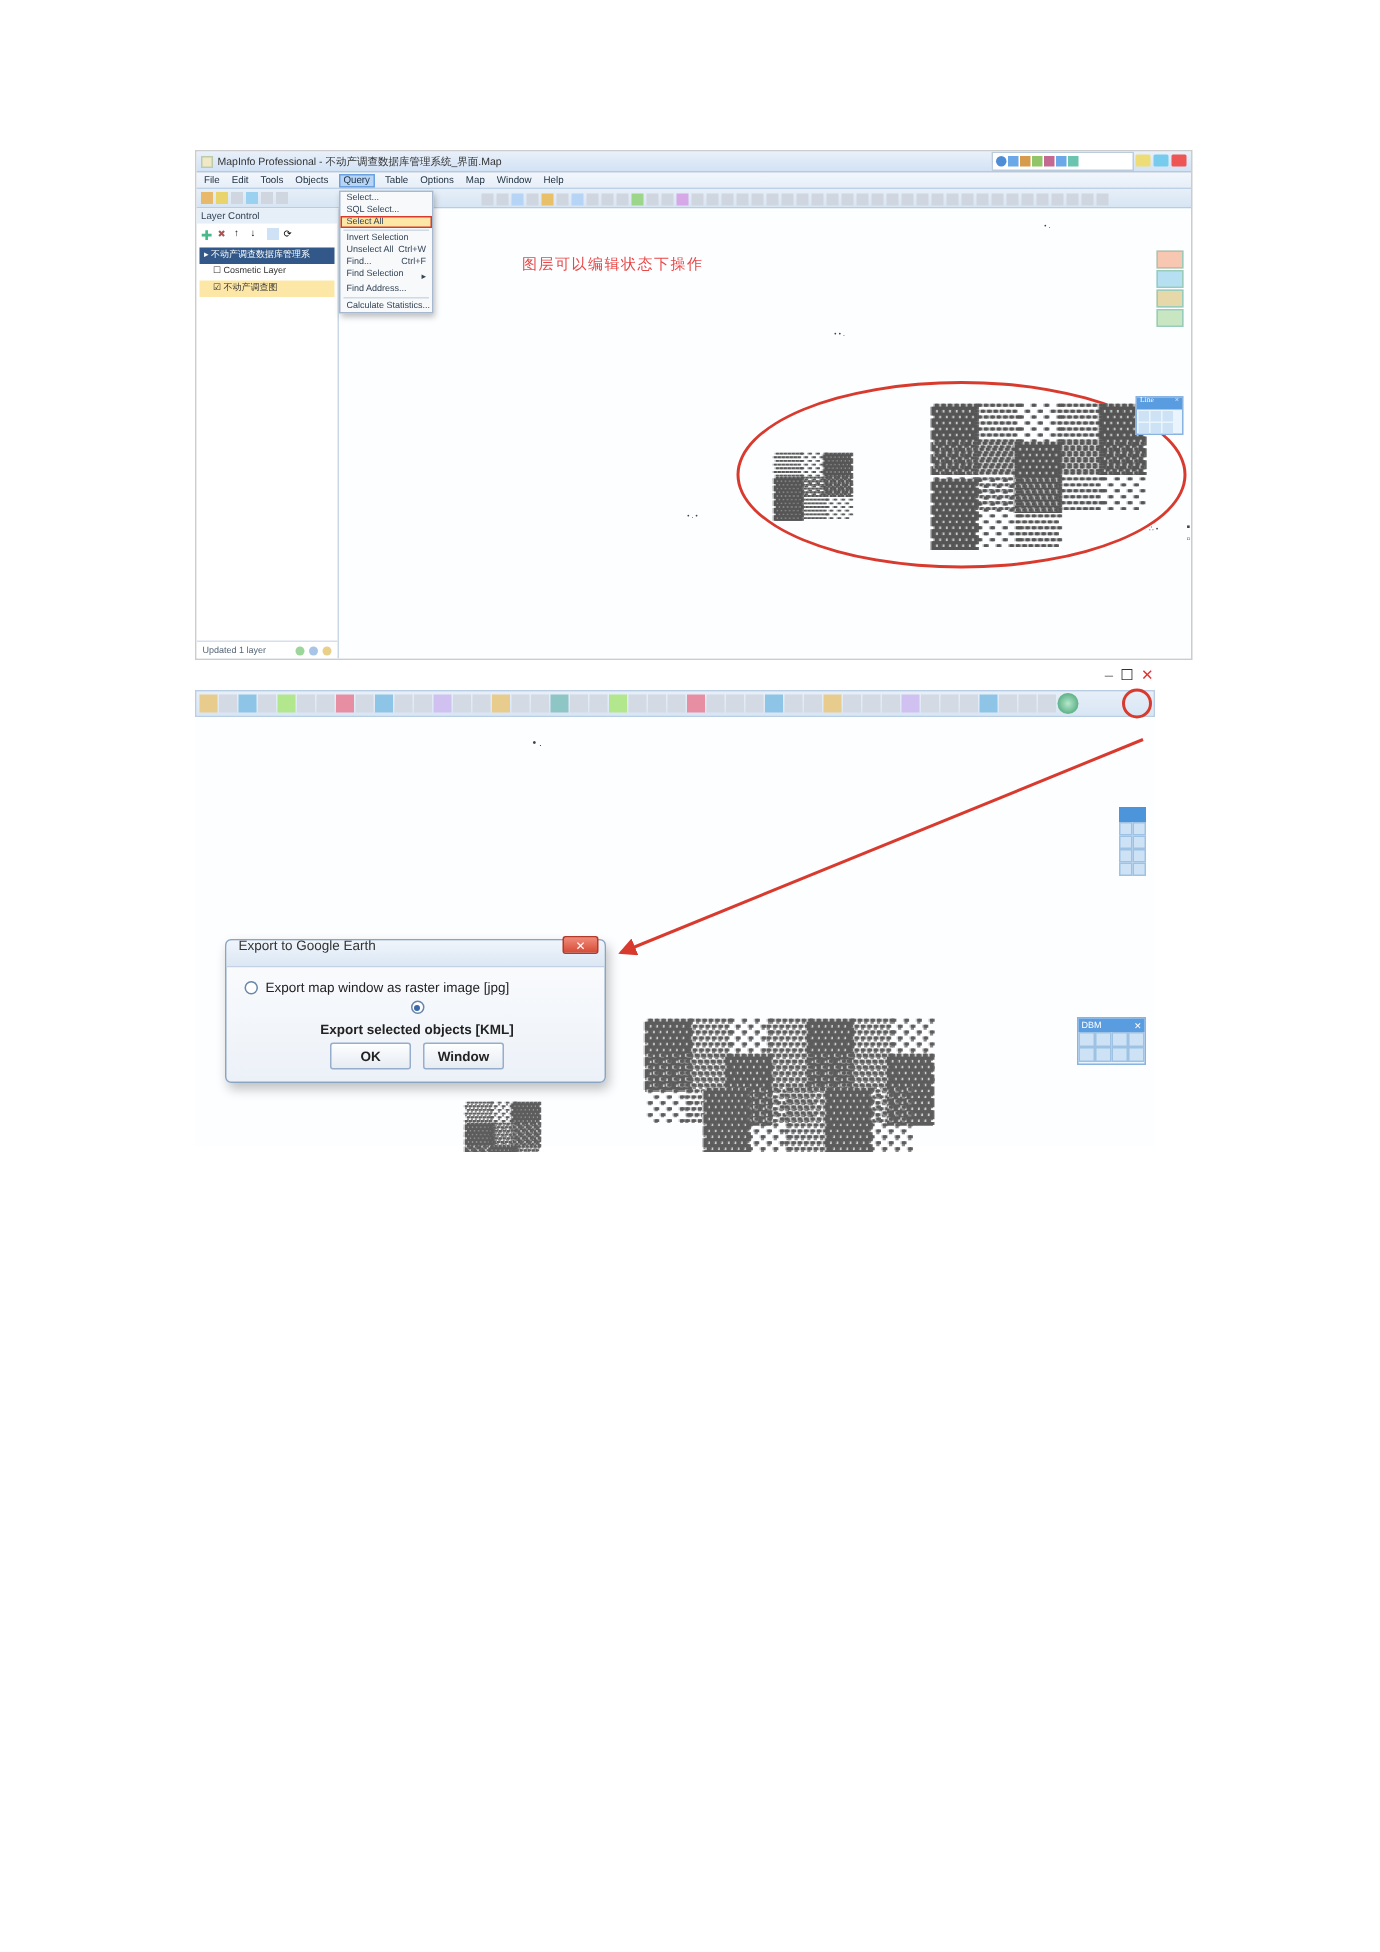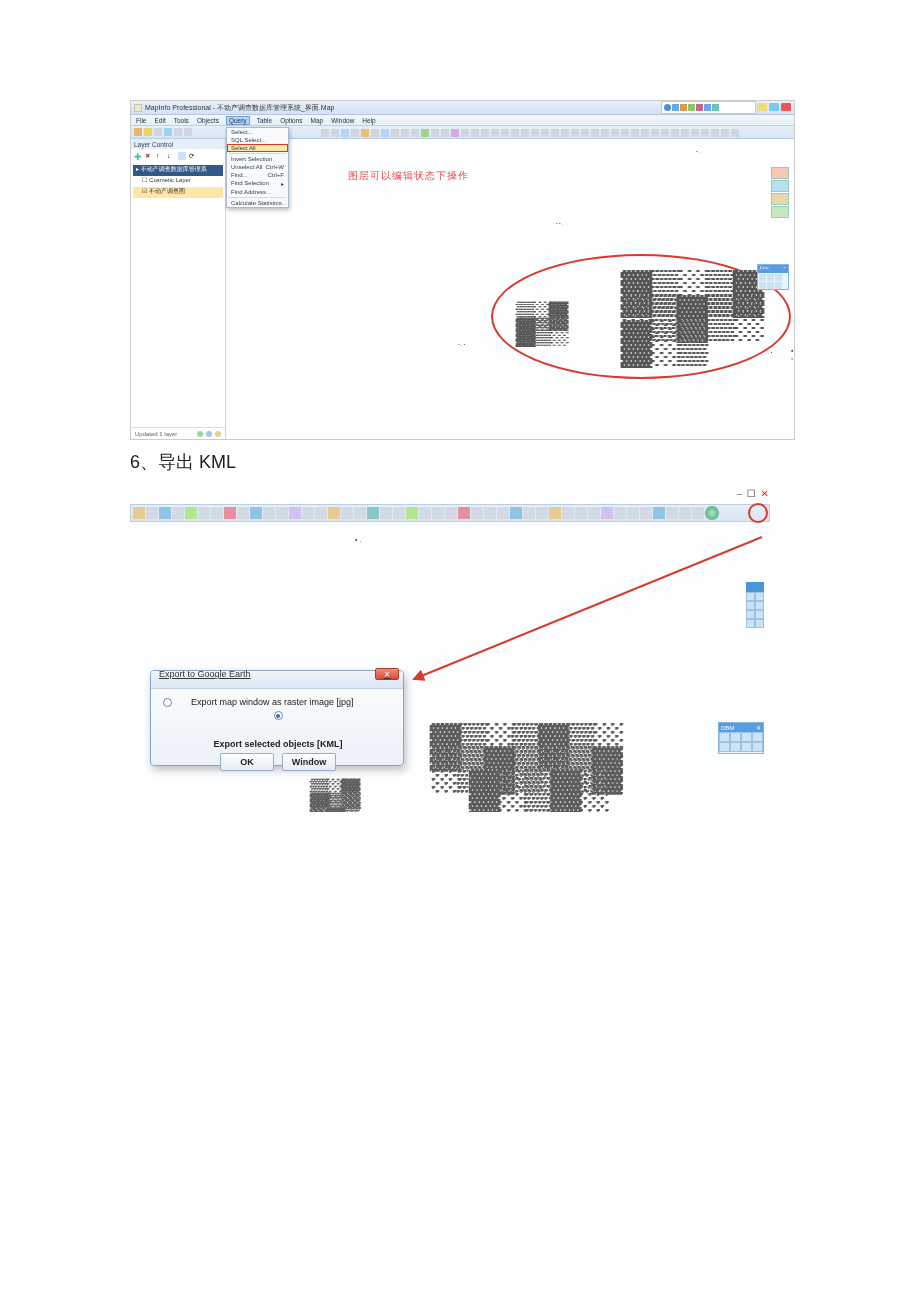--- a/index.html
+++ b/index.html
@@ -308,37 +308,37 @@
       box-shadow: 2px 4px 8px rgba(0,0,0,0.25);
       font-size: 9px;
     }
     .f2-dialog .dlg-titlebar {
       height: 18px;
       background: linear-gradient(#f0f5fb, #dbe7f4);
       border-bottom: 1px solid #c2d2e4;
       border-radius: 4px 4px 0 0;
       display: flex; align-items: center; justify-content: space-between;
       padding: 0 4px 11px 8px;
-      font-size: 9px; color: #333; text-decoration: underline;
+      font-size: 9px; color: #333;
     }
     .f2-dialog .dlg-close {
       width: 24px; height: 12px;
       background: linear-gradient(#f08b7b, #d74b36);
       border: 1px solid #b23a28;
       border-radius: 2px;
       color: #fff; font-size: 8px;
       display: flex; align-items: center; justify-content: center;
     }
     .f2-dialog .dlg-body {
       padding: 8px 10px 4px 12px;
       font-size: 9px; color: #222;
       font-weight: 600;
     }
     .f2-dialog .opt {
-      display: flex; align-items: center; gap: 19px; margin-bottom: 4px;
+      display: flex; align-items: center; gap: 5px; margin-bottom: 4px;
       font-weight: 500;
       text-align: right;
     }
     .f2-dialog .opt.on { font-weight: 700; flex-direction: column; }
     .radio {
       width: 9px; height: 9px; border: 1px solid #6a86a8; border-radius: 50%;
       display: inline-flex; align-items: center; justify-content: center; background: #fff;
     }
     .radio .d { width: 4px; height: 4px; border-radius: 50%; background: #3a6aa8; }
     .f2-dialog .dlg-btns {
@@ -543,21 +543,20 @@
             <span class="mp"></span>
             <span class="mp"></span>
             <span class="mp"></span>
             <span class="mp"></span>
           </div>
         </div>
       </div>
     </div>
   </div>
 
-  <div class="step-heading">6、导出 KML</div>
 
   <div class="figure2">
     <div class="f2-wincontrols" style="color:#777; letter-spacing:1px;">– <span style="color:#333">☐</span> <span style="color:#d33">✕</span></div>
     <div class="f2-toolbar">
       <span class="tb2 c1"></span>
       <span class="tb2"></span>
       <span class="tb2 c2"></span>
       <span class="tb2"></span>
       <span class="tb2 c3"></span>
       <span class="tb2"></span>

